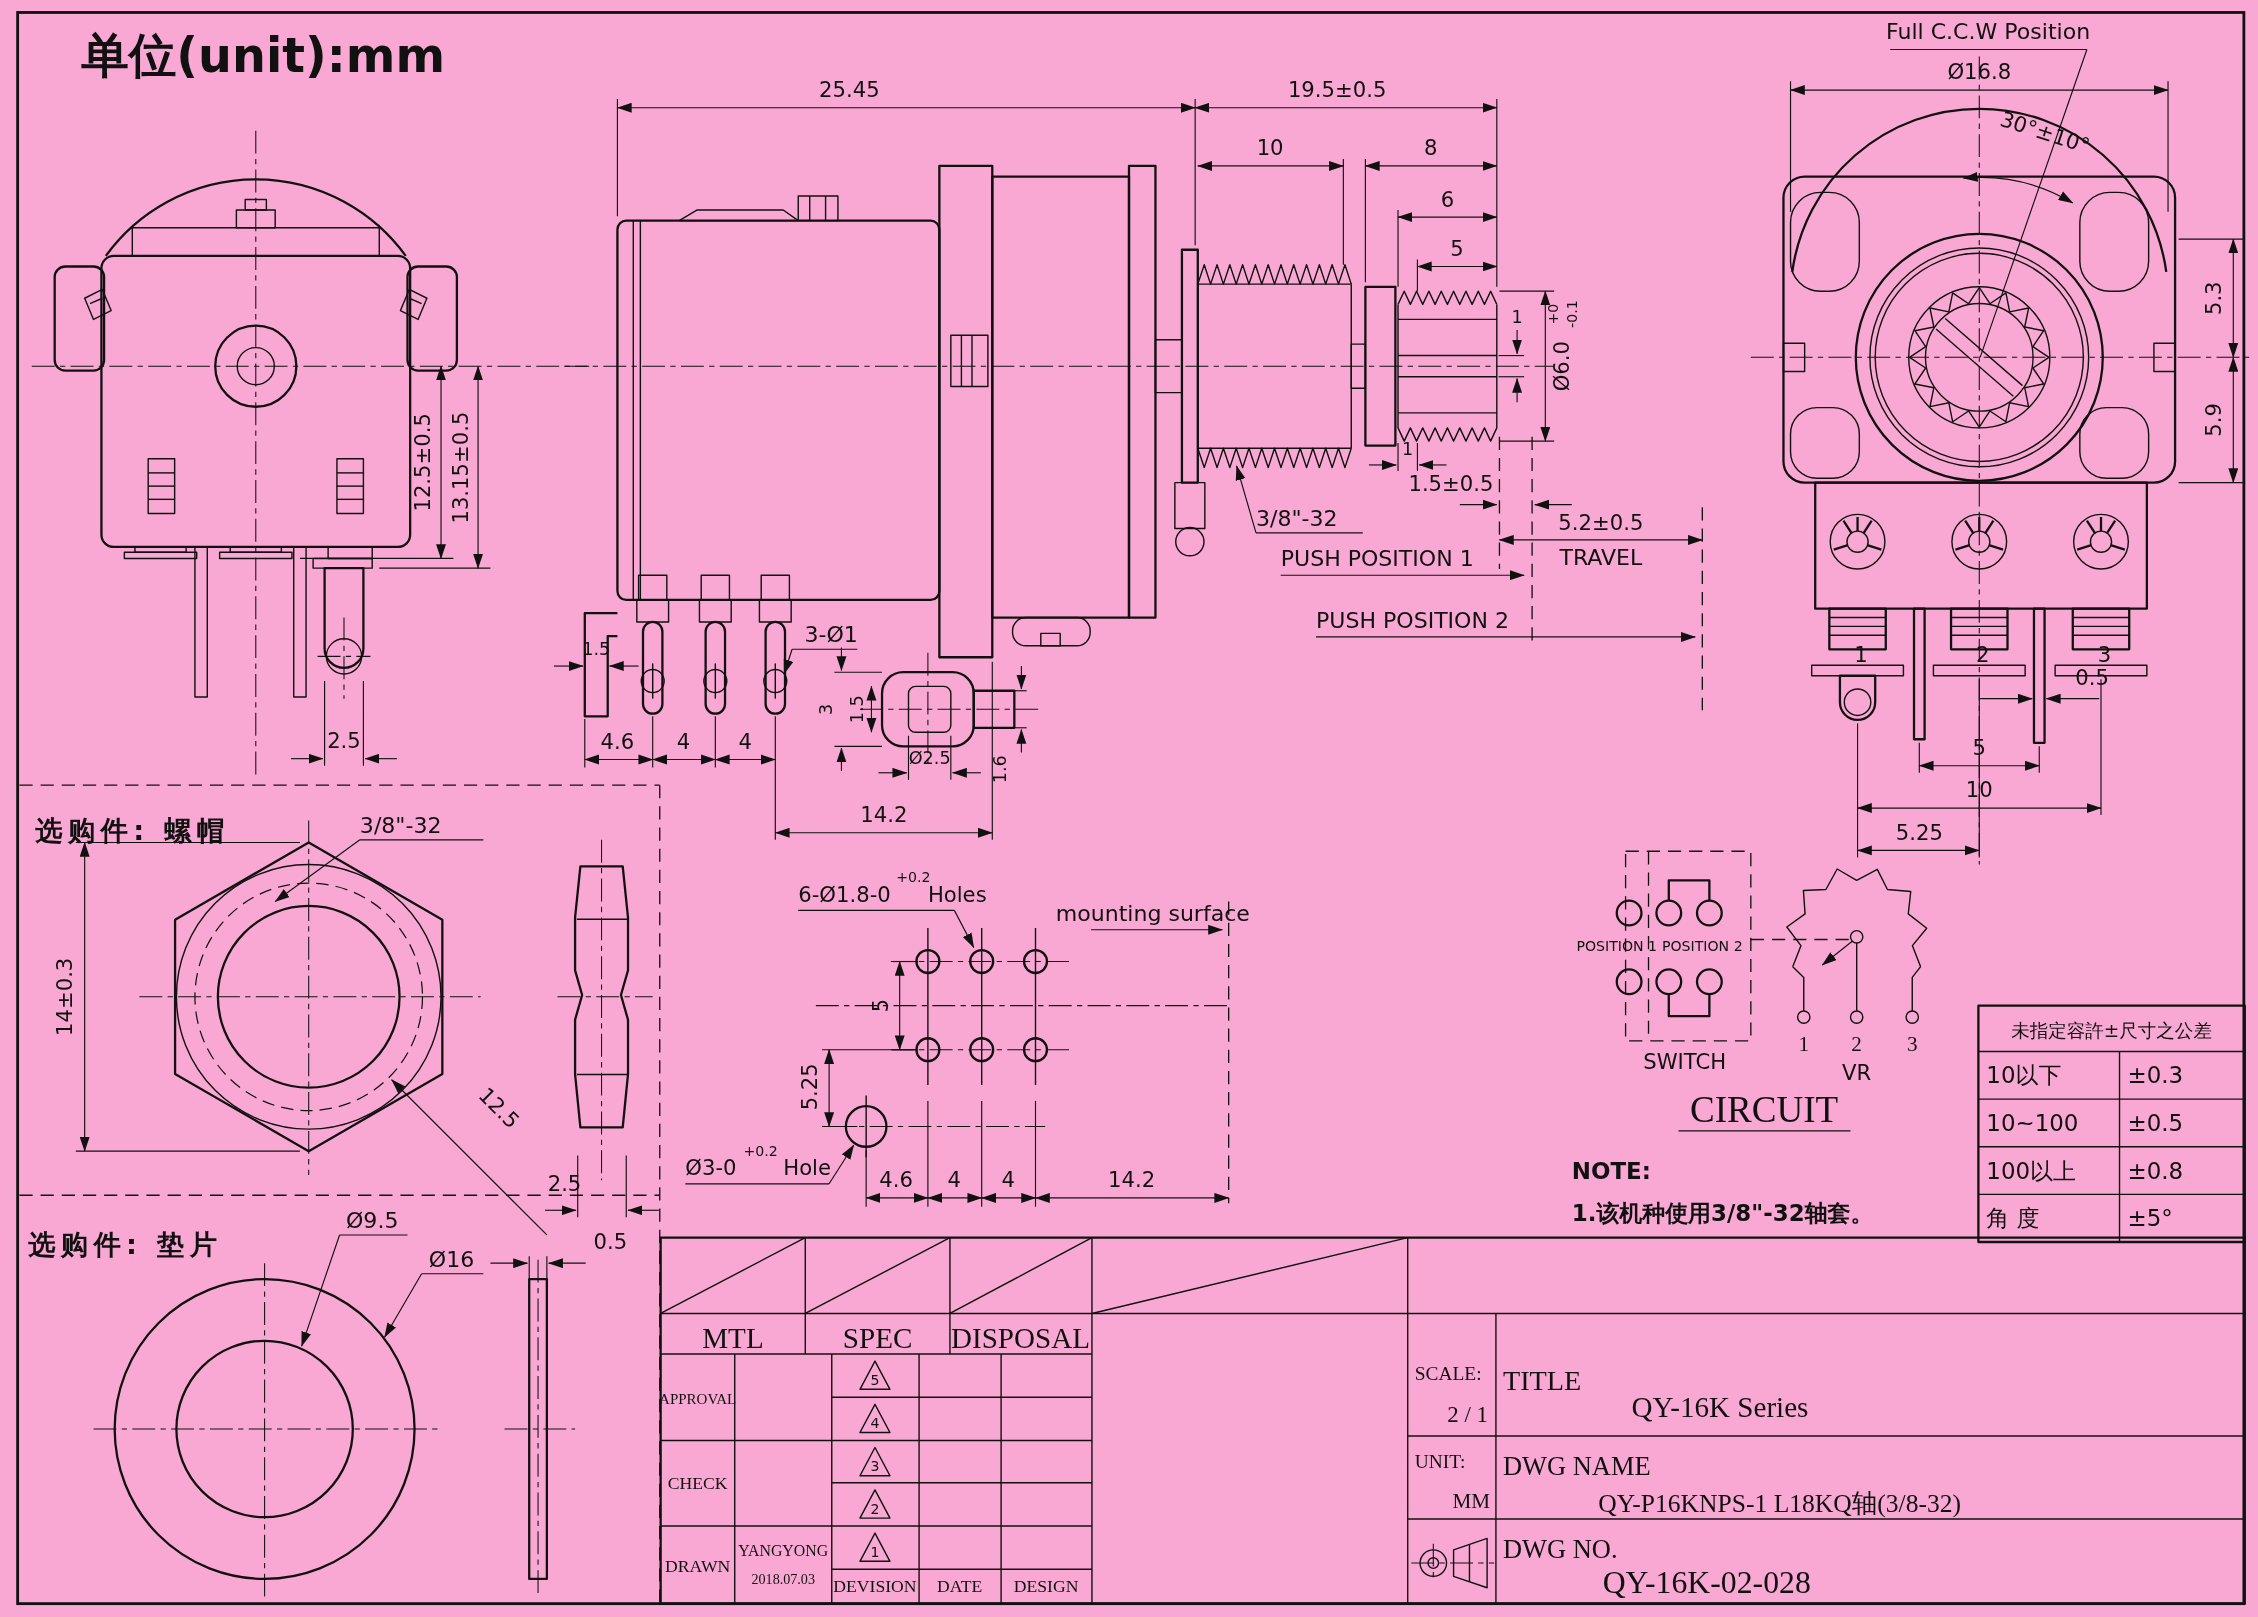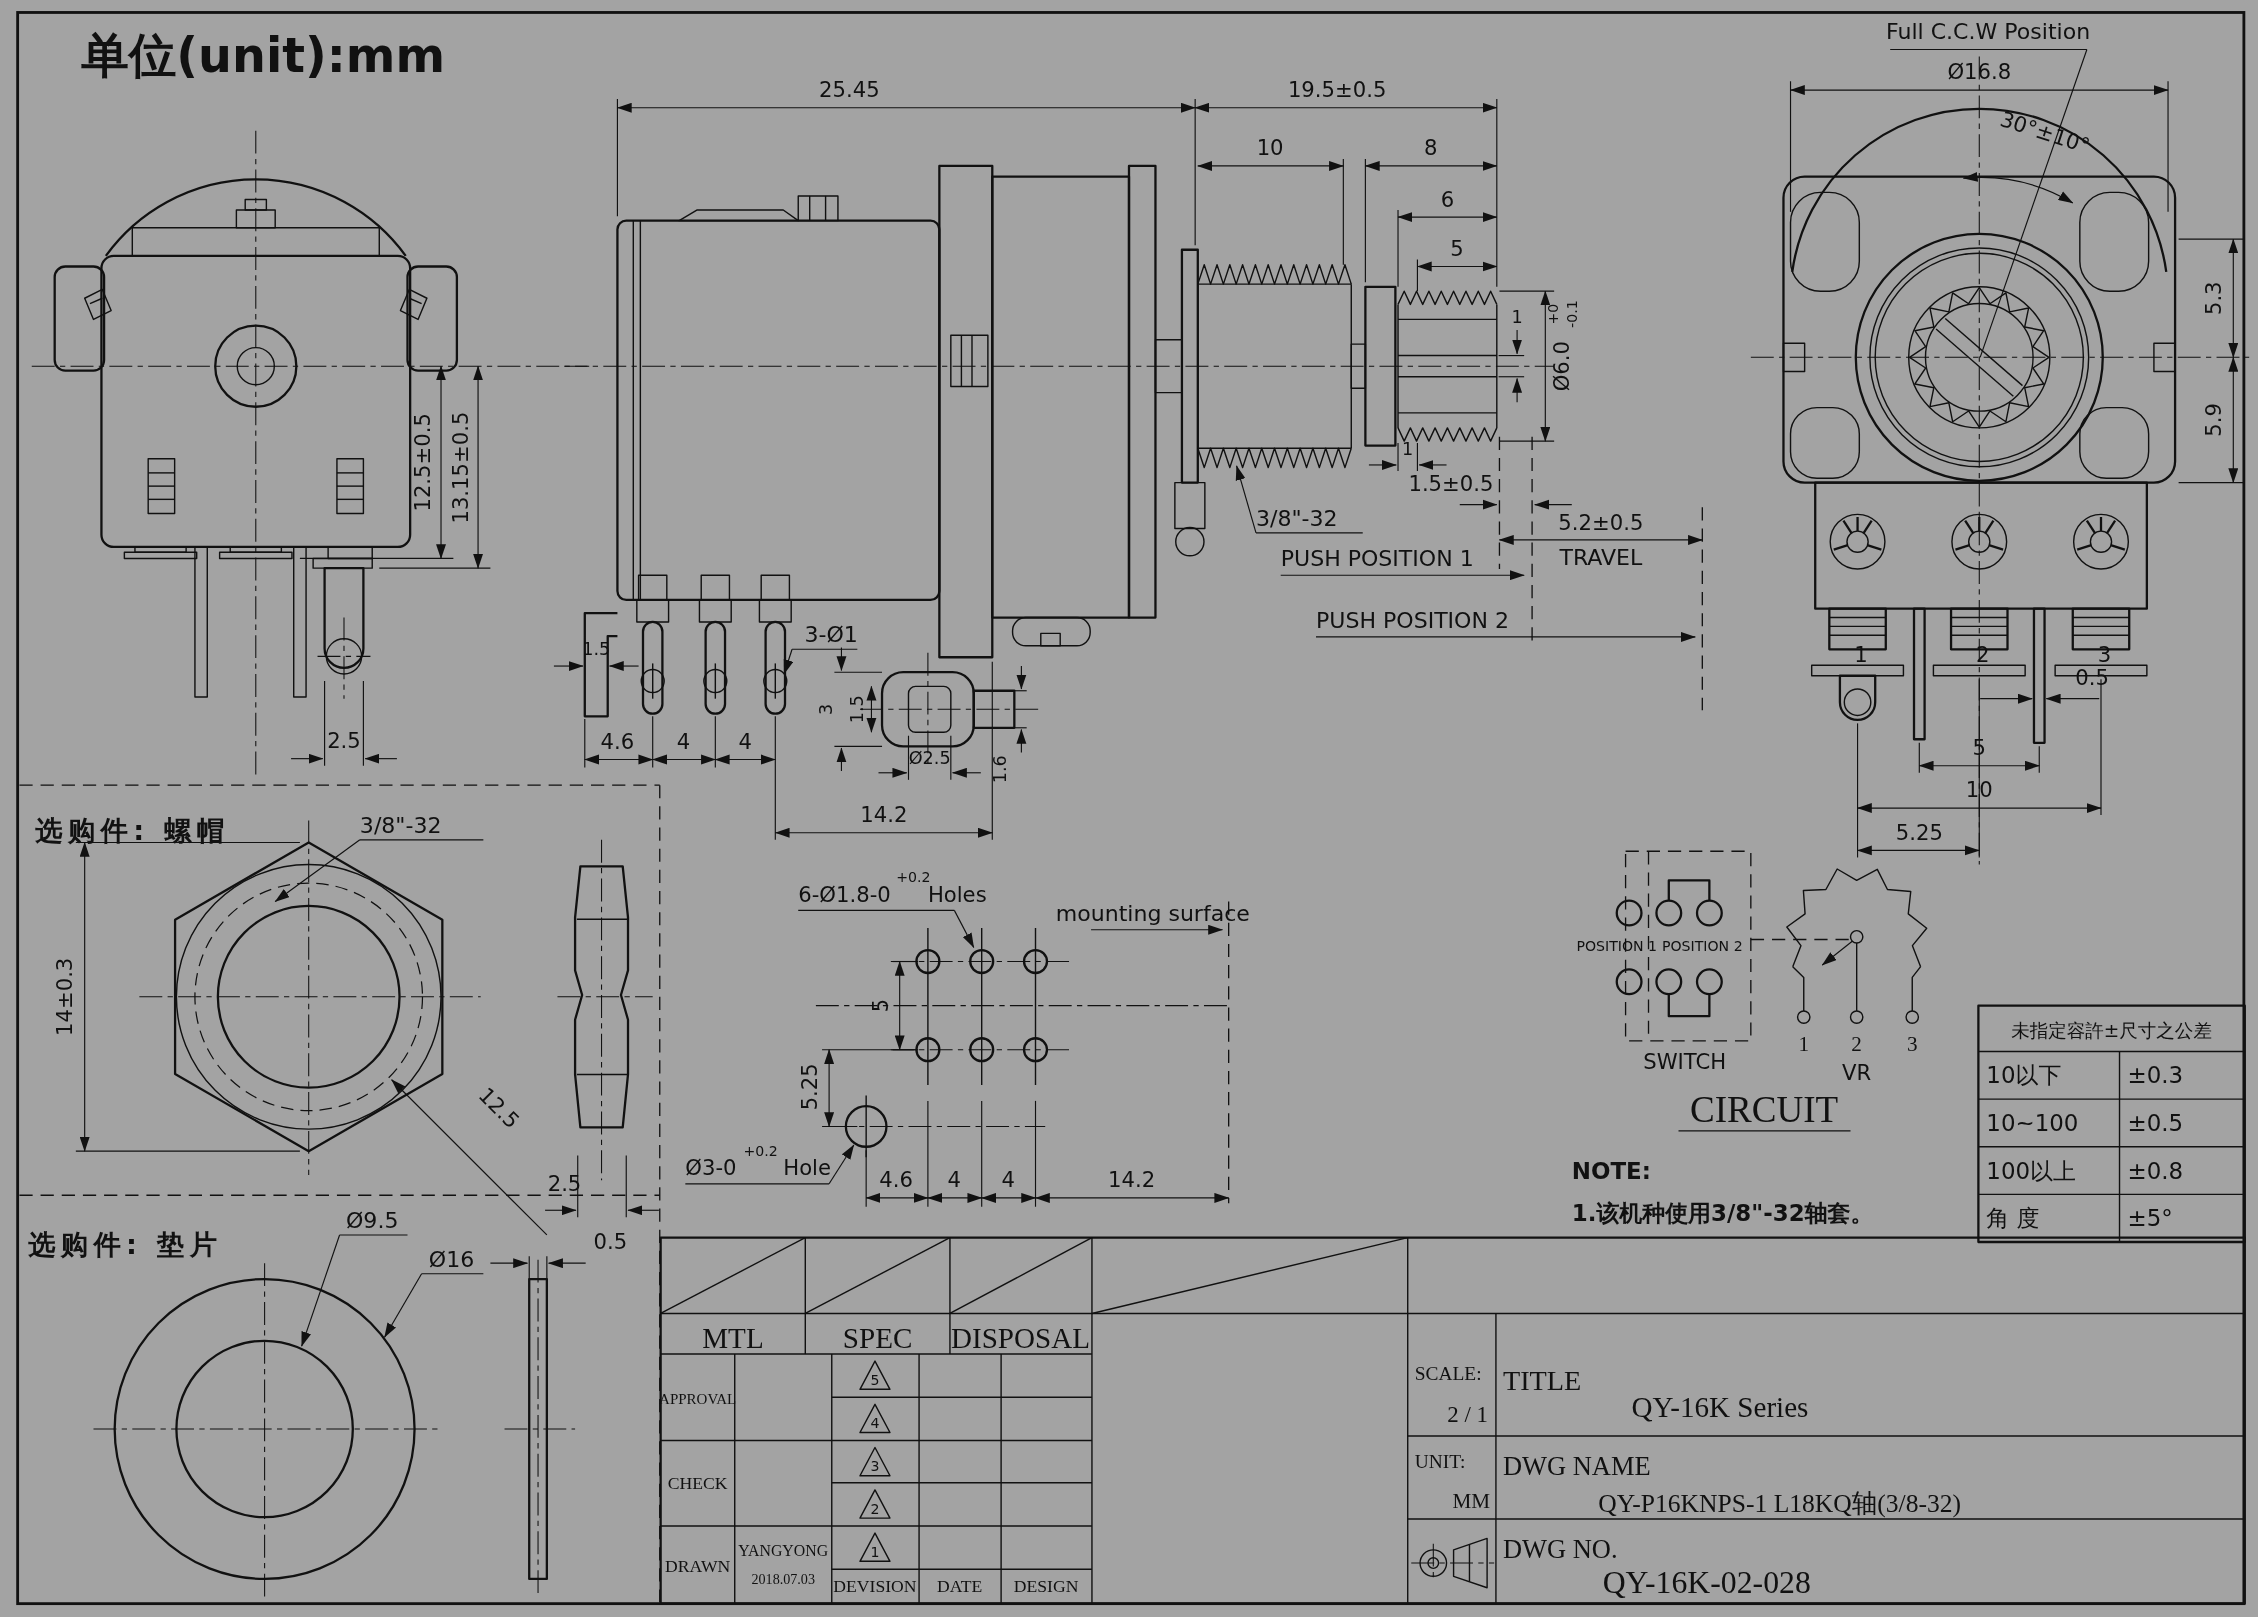--- a/index.html
+++ b/index.html
@@ -1,16 +1,16 @@
 <!DOCTYPE html>
 <html style="font-size:14px"><head>
 <meta charset="utf-8">
 <style>
   html,body{margin:0;padding:0;background:#e8e8e8;}
-  #sheet{width:2258px;height:1617px;background:#a3a3a3;position:relative;}
+  #sheet{width:2258px;height:1617px;background:#f9a8d4;position:relative;}
   svg{display:block;}
   svg *{vector-effect:none;}
   .o2{stroke:#111;stroke-width:2.6;fill:none;stroke-linejoin:round;}
   .o1{stroke:#111;stroke-width:1.6;fill:none;stroke-linejoin:round;}
   .d {stroke:#111;stroke-width:1.3;fill:none;}
   .cl{stroke:#111;stroke-width:1.2;fill:none;stroke-dasharray:26 6 6 6;}
   .hd{stroke:#111;stroke-width:1.5;fill:none;stroke-dasharray:15 9;}
   .fr{stroke:#111;stroke-width:3.2;fill:none;}
   text{fill:#111;font-family:"DejaVu Sans","Liberation Sans",sans-serif;}
   .dt {font-size:24px;}

